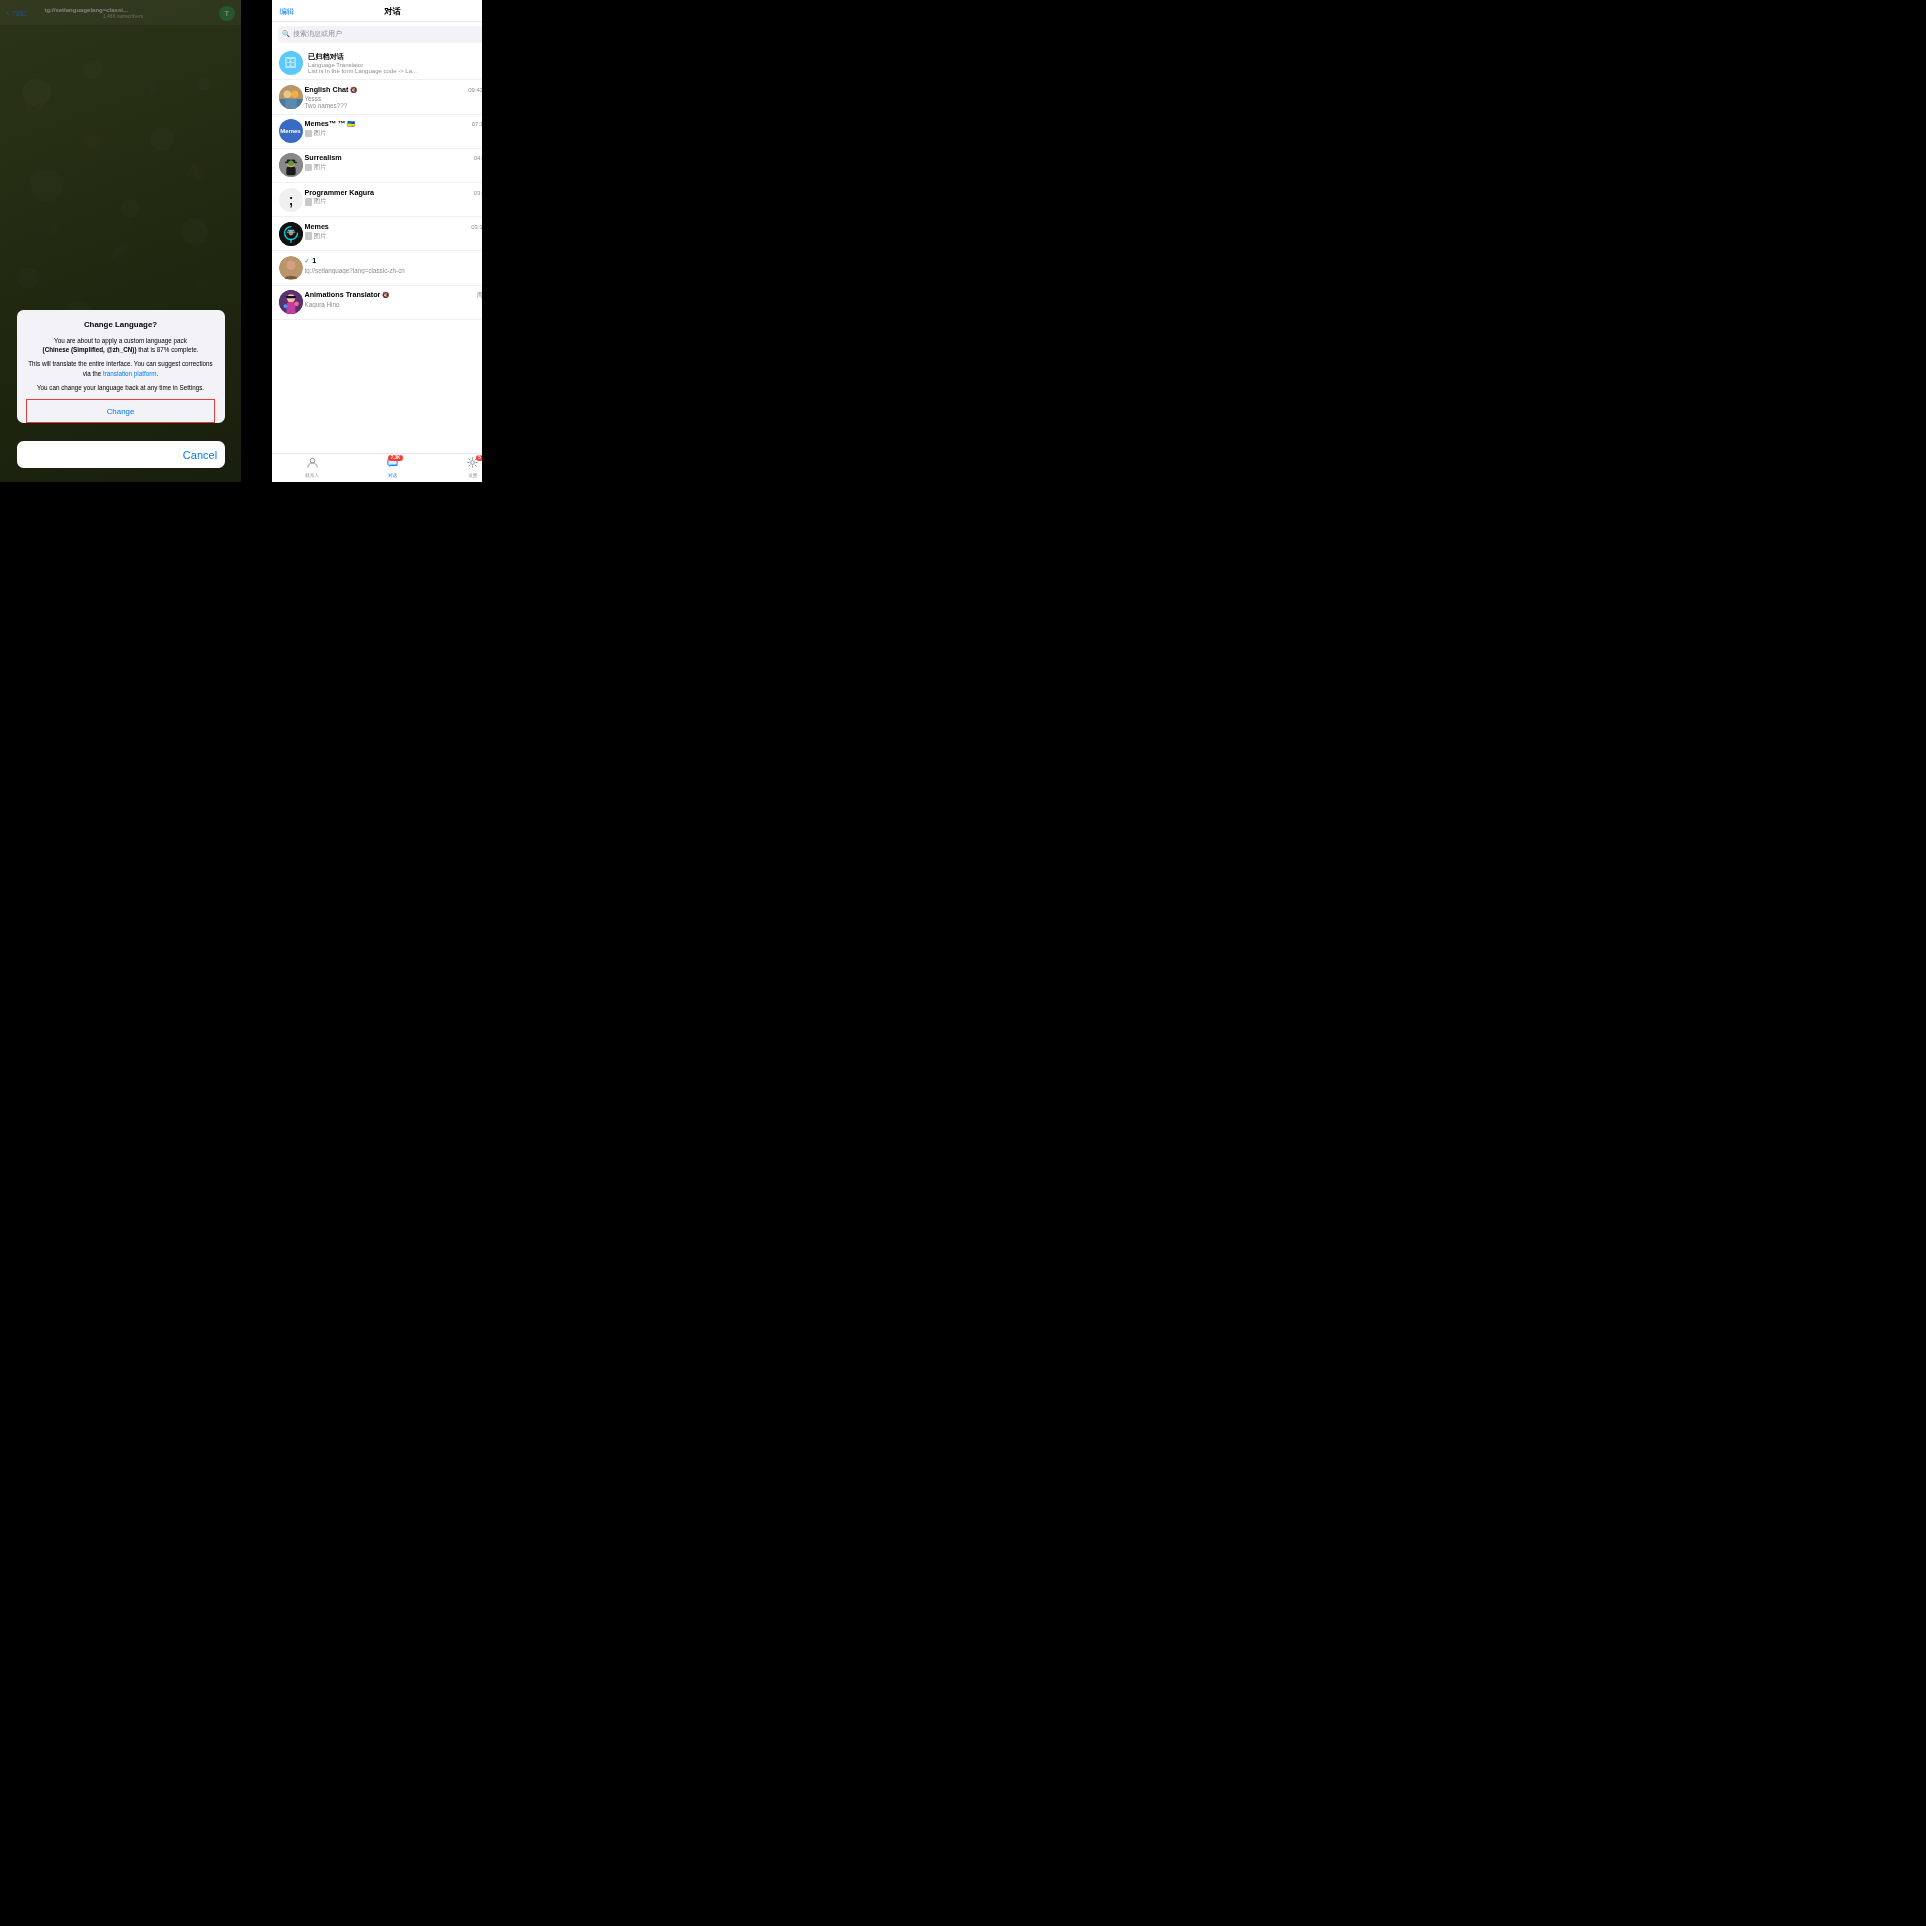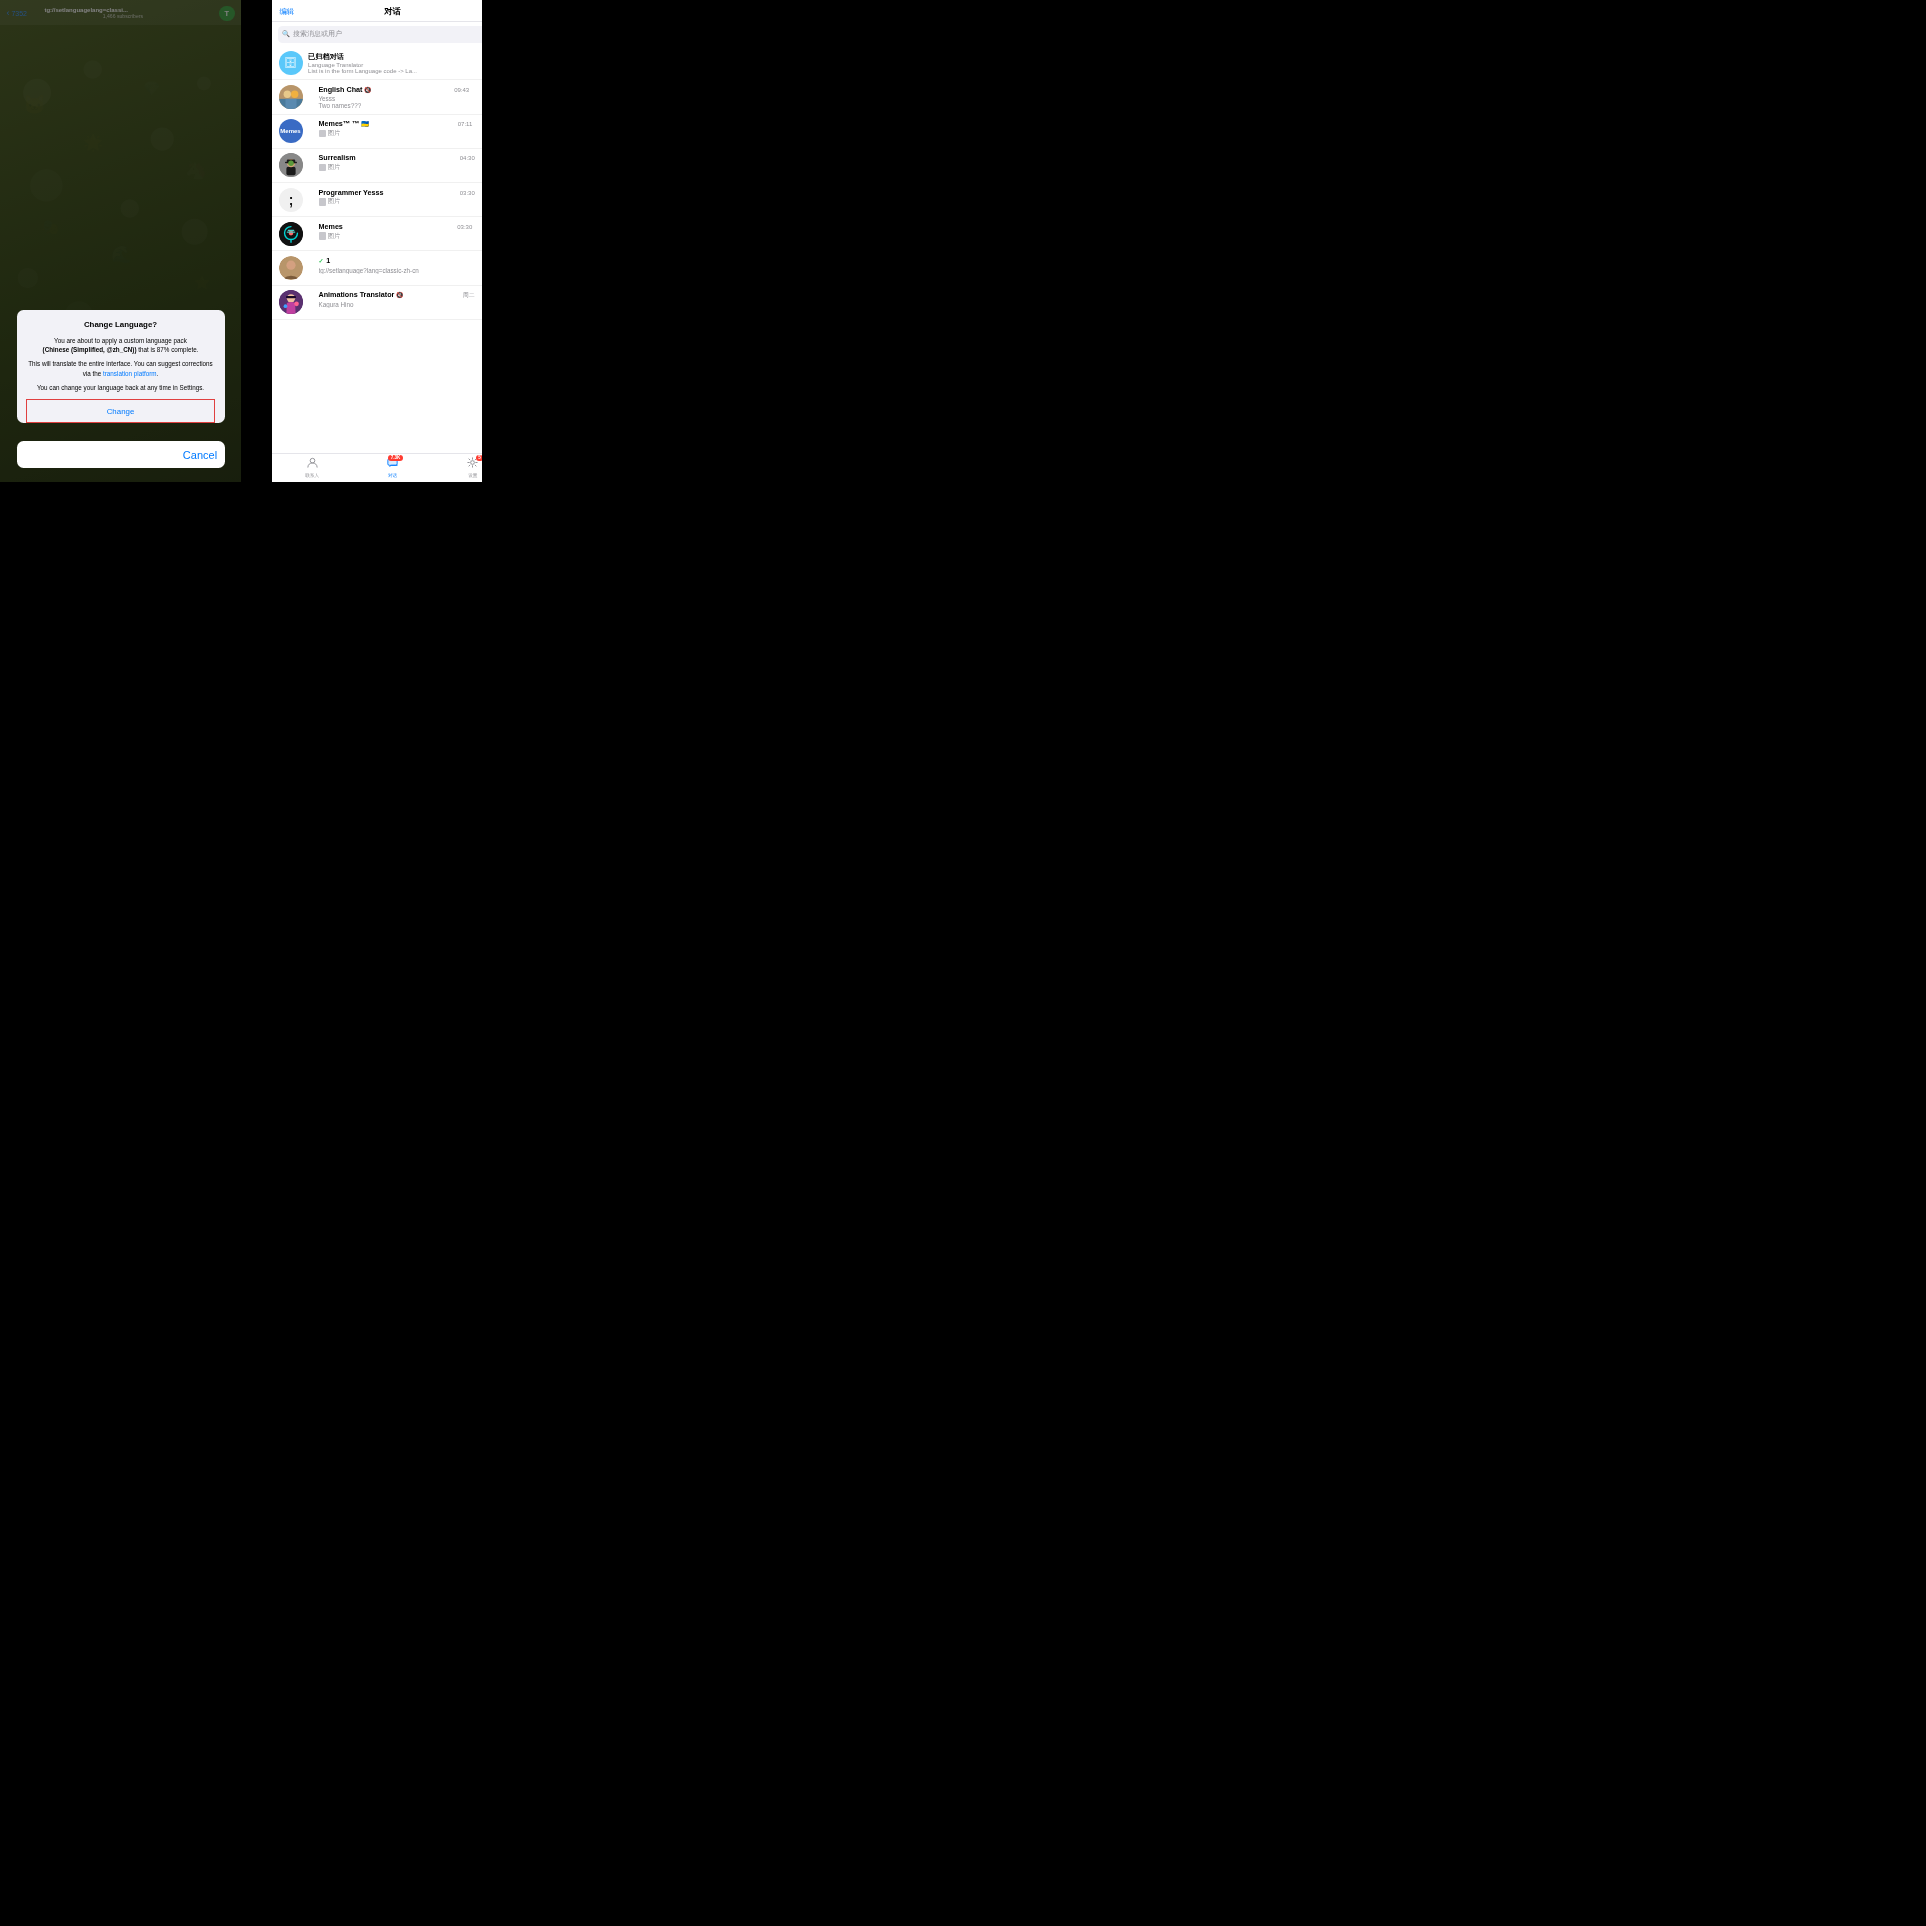--- a/index.html
+++ b/index.html
@@ -224,21 +224,21 @@
     
     .chat-list {
       flex: 1;
       overflow-y: auto;
     }
     .chat-item {
       display: flex;
       align-items: flex-start;
       padding: 4.6px 6.5px;
       border-bottom: 0.5px solid #f0f0f0;
-      gap: 16px;
+      gap: 2px;
       cursor: pointer;
     }
     .chat-avatar {
       width: 24px;
       height: 24px;
       border-radius: 50%;
       flex-shrink: 0;
       display: flex;
       align-items: center;
       justify-content: center;
@@ -621,21 +621,21 @@
     <div class="chat-item">
       <div class="chat-avatar av-programmer" style="width:24px; height:24px; border-radius:50%; background:#f5f5f5; flex-shrink:0; display:flex; align-items:center; justify-content:center;">
 
         <svg width="24" height="24" viewBox="0 0 52 52" style="font-size:14px">
           <circle cx="26" cy="26" r="26" fill="#f0f0f0"></circle>
           <text x="26" y="36" text-anchor="middle" font-size="30" font-weight="900" fill="#111">;</text>
         </svg>
       </div>
       <div class="chat-body">
         <div class="chat-top">
-          <div class="chat-name">Programmer Yesss</div>
+          <div class="chat-name">Programmer Kagura</div>
           <span class="chat-time">03:30</span>
         </div>
         <div class="image-preview">
           <span class="img-thumb"></span>
           <span>图片</span>
         </div>
       </div>
       <div class="chat-meta">
         <span class="badge">499</span>
       </div>

